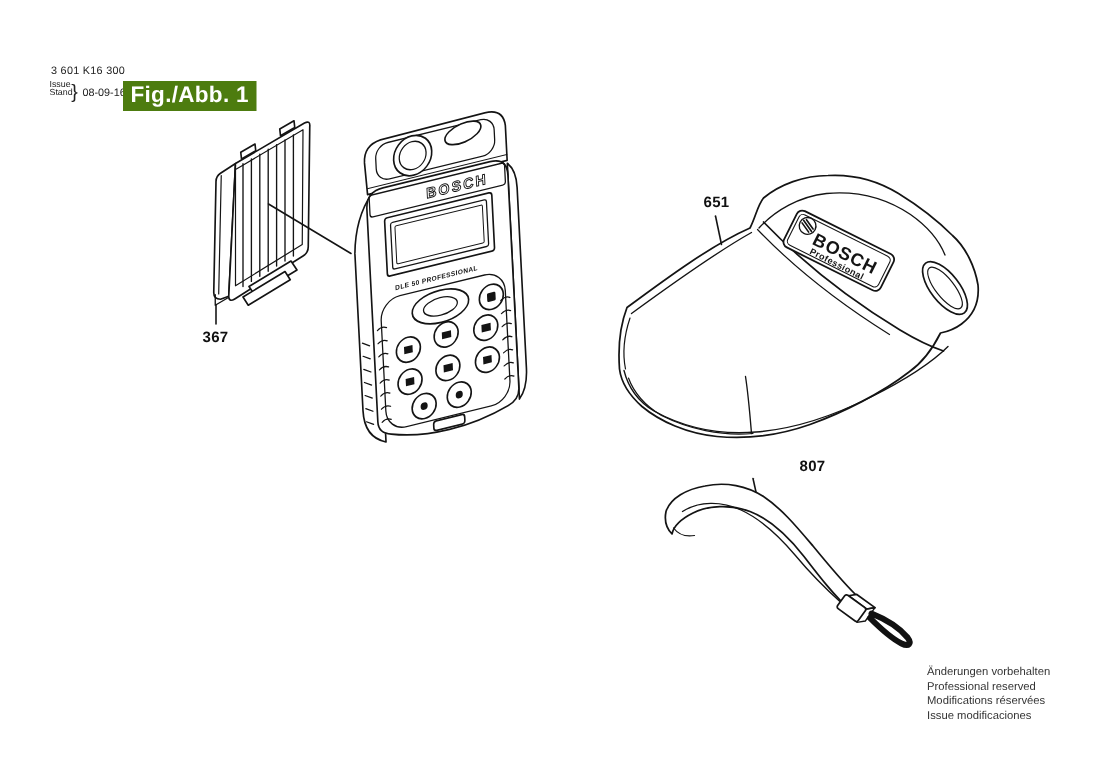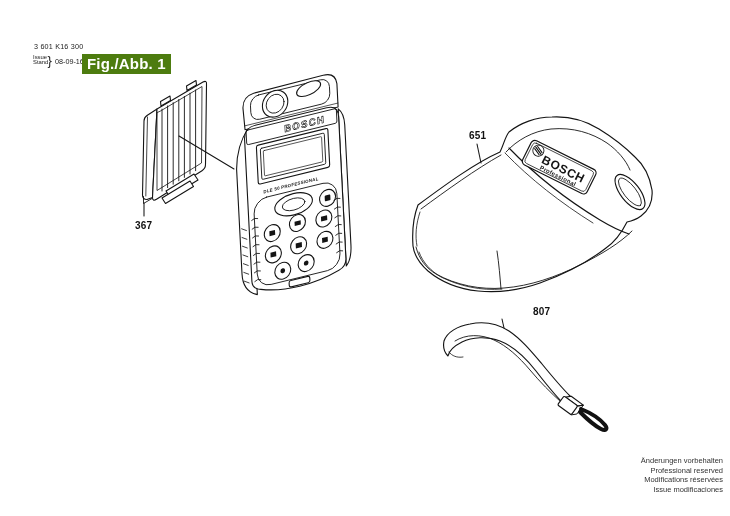--- a/index.html
+++ b/index.html
@@ -206,18 +206,18 @@
   </div>
   <div class="abs brace" style="left:14.5px;top:10.5px;">}</div>
   <div class="abs issue-date" style="left:22px;top:15px;">08-09-16</div>
   <div class="abs fig-box" style="left:49px;top:12px;">Fig./Abb. 1</div>
 </div>
 
 <div class="abs part-ref" style="left:135px;top:220px;">367</div>
 <div class="abs part-ref" style="left:469px;top:130px;">651</div>
 <div class="abs part-ref" style="left:491px;top:306px;margin-left:42px;">807</div>
 
-<div class="abs footer-notes" style="left:618px;top:456px;width:105px;text-align:right;">
+<div class="abs footer-notes" style="left:618px;top:443px;width:105px;">
   <div>Änderungen vorbehalten</div>
   <div>Professional reserved</div>
   <div>Modifications réservées</div>
   <div>Issue modificaciones</div>
 </div>
 
 </body></html>

